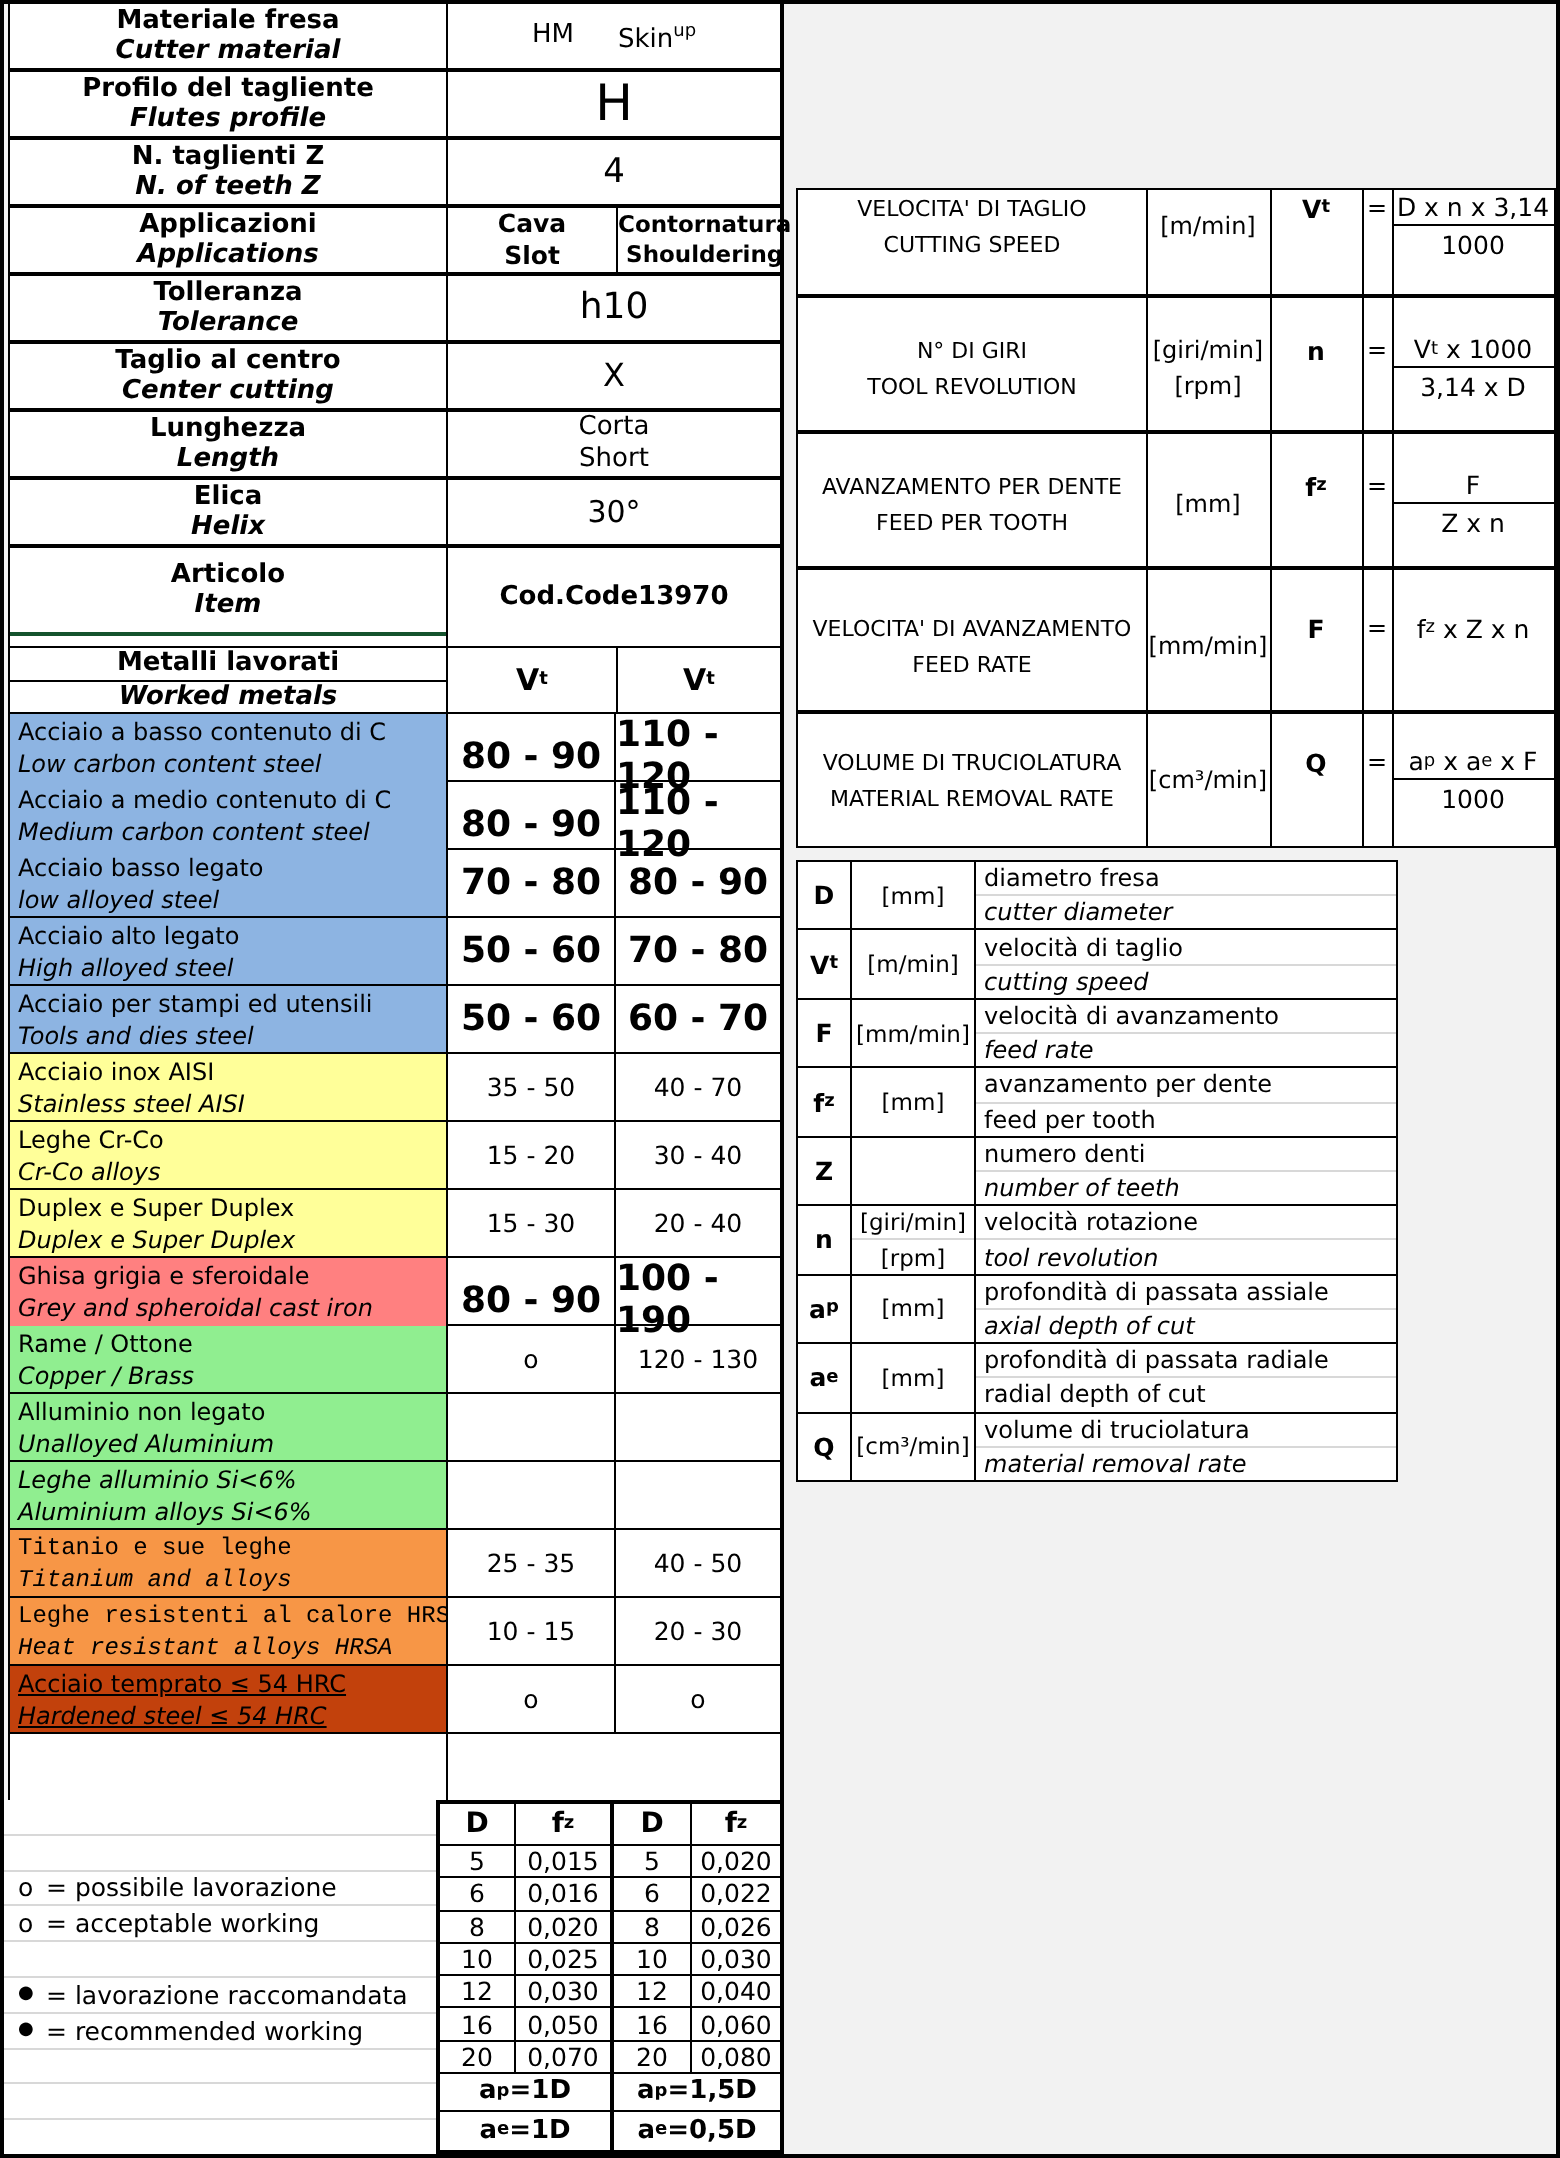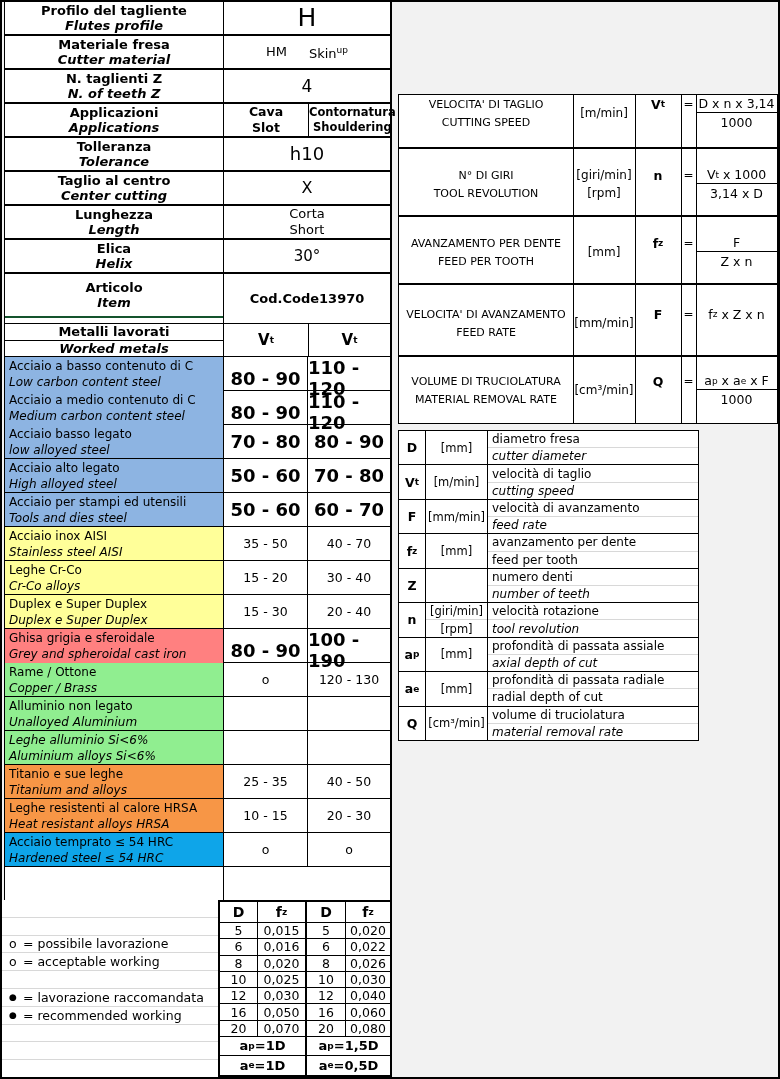--- a/index.html
+++ b/index.html
@@ -45,22 +45,22 @@
            overflow:hidden;white-space:nowrap;}
   .m-label .en{font-style:italic;}
   .m-label.all-italic .it{font-style:italic;}
   .m-v{display:flex;align-items:center;justify-content:center;font-size:12.5px;}
   .m-v.v1{border-right:1px solid #000;}
   .mrow.boldvals .m-v{font-weight:bold;font-size:18px;}
   .bg-blue{background:#8db4e2;}
   .bg-yellow{background:#ffff99;}
   .bg-red{background:#ff8080;}
   .bg-green{background:#90ee90;}
-  .bg-orange{background:#f79646;}
-  .bg-gray{background:#0ea5e9;}
+  .bg-orange{background:#f79646;font-family:Liberation Mono, monospace;}
+  .bg-gray{background:#c2410c;text-decoration:underline;}
 
   
   #legend{position:absolute;left:0;top:898px;width:216px;height:177px;background:#fff;
           display:flex;flex-direction:column;}
   .lrow{flex:1;box-sizing:border-box;border-bottom:1px solid #d8d8d8;font-size:12.5px;
         display:flex;align-items:center;padding-left:7px;white-space:nowrap;}
   .lrow:last-child{border-bottom:none;}
   .lg-sym{display:inline-block;width:14px;}
   .lrow.bullet .lg-sym{font-size:9px;}
 
@@ -119,35 +119,35 @@
 </style>
 </head>
 <body>
 
 <div class="page">
 
   <div id="left-tables">
 
     <div class="irow">
       <div class="ilabel">
-        <span class="it">Profilo del tagliente</span>
-        <span class="en">Flutes profile</span>
-      </div>
-      <div class="ivalue v-profile">H</div>
-    </div>
-
-    <div class="irow">
-      <div class="ilabel">
         <span class="it">Materiale fresa</span>
         <span class="en">Cutter material</span>
       </div>
       <div class="ivalue hrow">
         <span>HM</span>
         <span><span>Skin</span><sup>up</sup></span>
       </div>
+    </div>
+
+    <div class="irow">
+      <div class="ilabel">
+        <span class="it">Profilo del tagliente</span>
+        <span class="en">Flutes profile</span>
+      </div>
+      <div class="ivalue v-profile">H</div>
     </div>
 
     <div class="irow">
       <div class="ilabel">
         <span class="it">N. taglienti Z</span>
         <span class="en">N. of teeth Z</span>
       </div>
       <div class="ivalue v-teeth">4</div>
     </div>
 

